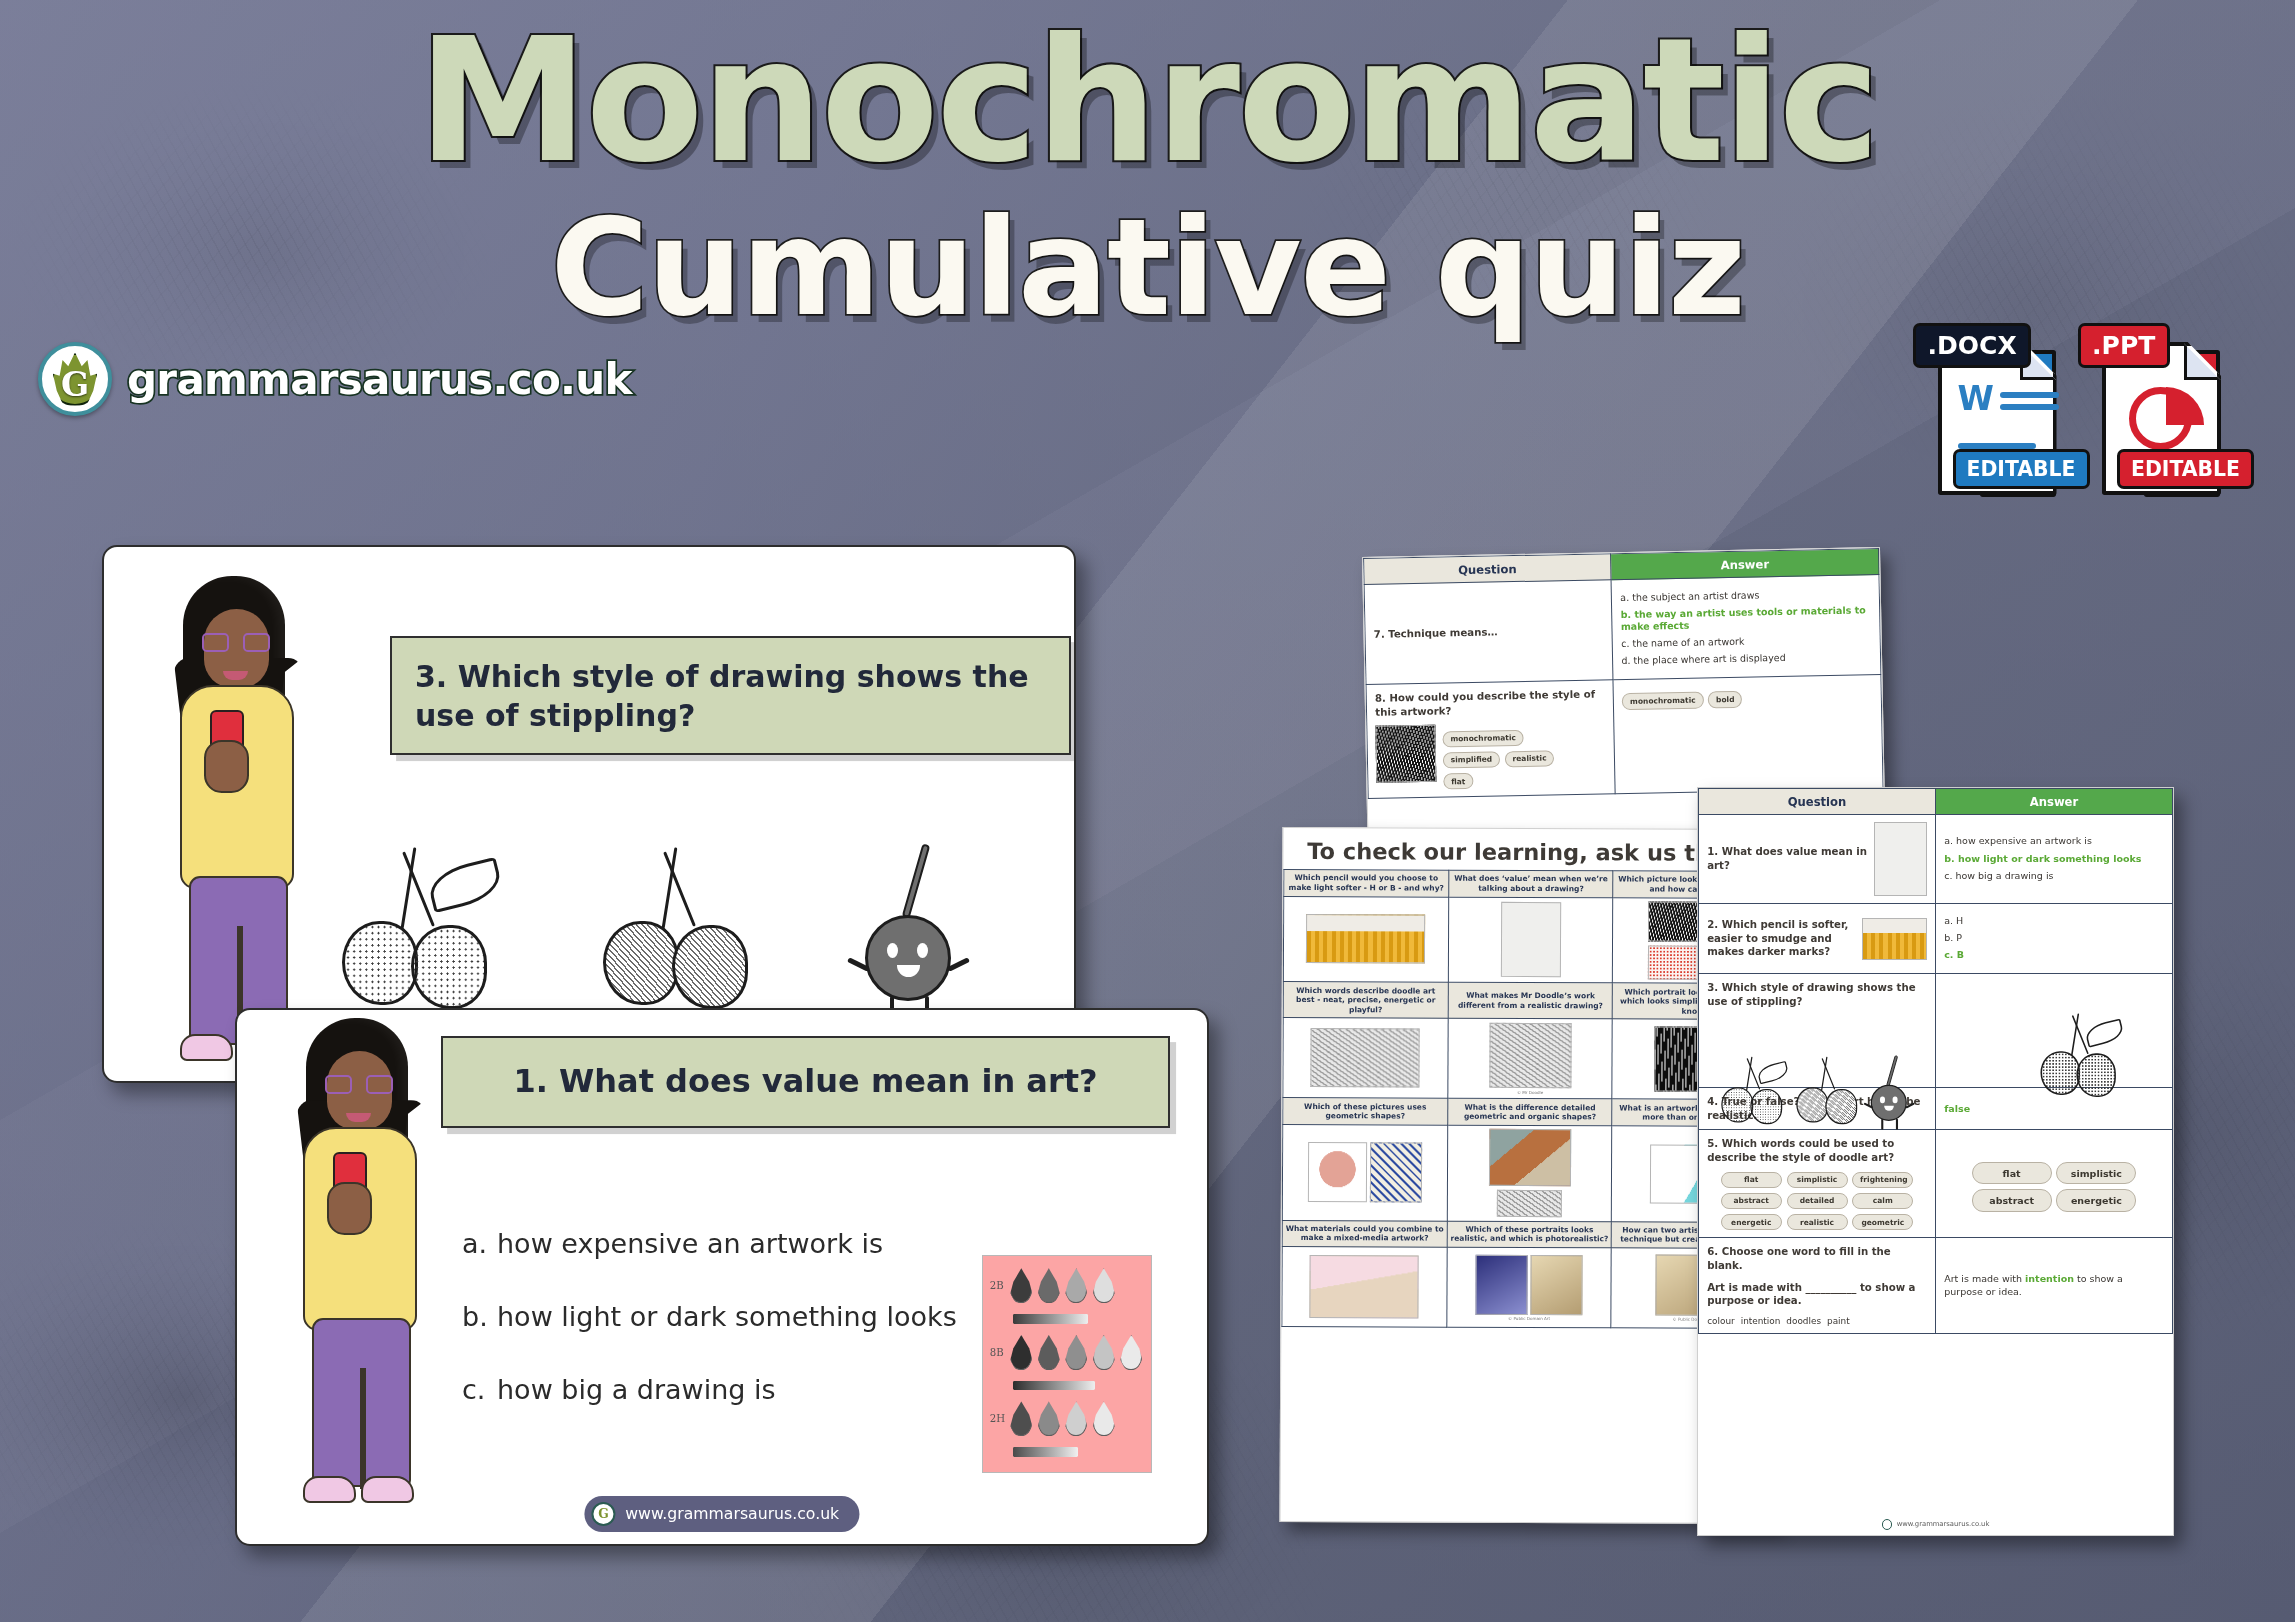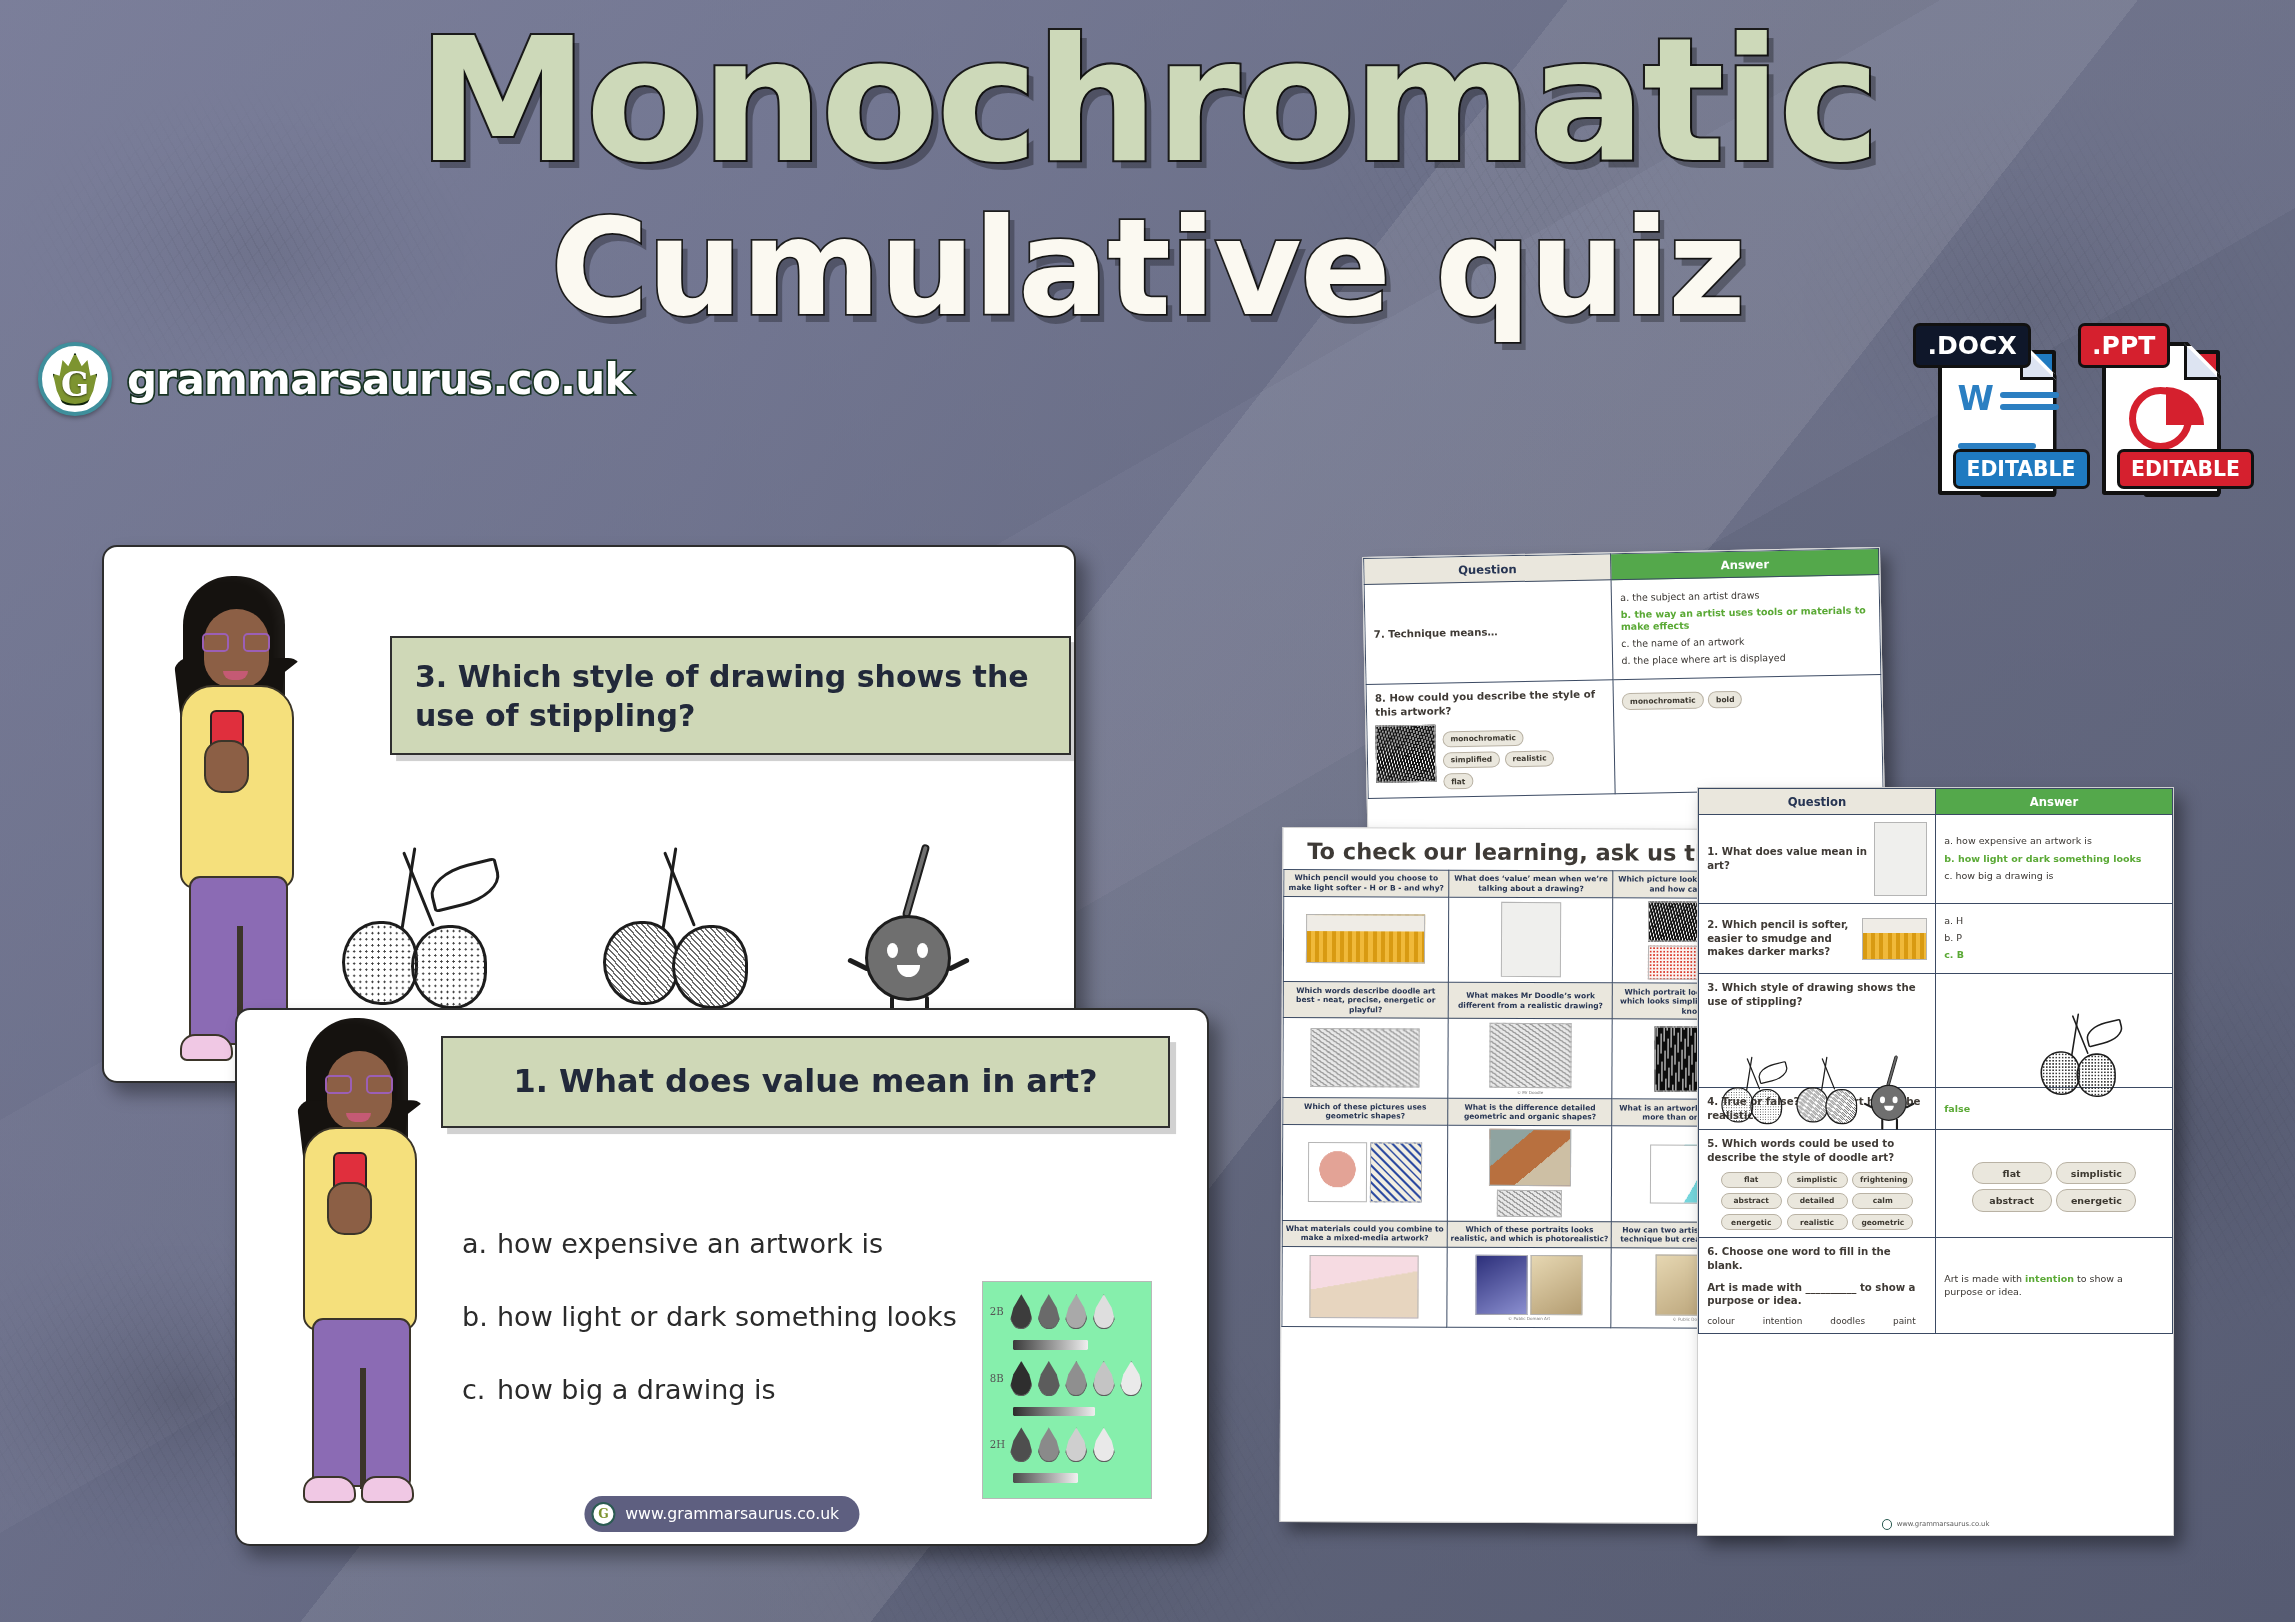--- a/index.html
+++ b/index.html
@@ -261,22 +261,22 @@
   
   .answers { position: absolute; left: 225px; top: 218px; width: 559px; }
   .answers li {
     list-style: none;
     font-family: "DejaVu Sans", sans-serif;
     font-size: 27px; color: #2b2b2b; margin-bottom: 42px;
     white-space: nowrap;
   }
   .answers li .k { display: inline-block; width: 35px; }
   .value-chart {
-    position: absolute; right: 55px; bottom: 45px; width: 170px; height: 218px;
-    background: #86efac; border: 1.4px solid #b8b8b8;
+    position: absolute; right: 55px; bottom: 71px; width: 170px; height: 218px;
+    background: #fca5a5; border: 1.4px solid #b8b8b8;
     display: flex; flex-direction: column; justify-content: space-around; padding: 8.2px 6.8px;
   }
   .vc-row { display: flex; align-items: center; gap: 5.5px; }
   .vc-row .lbl { font-family: "DejaVu Serif", serif; font-size: 10.2px; color: #555; width: 15px; }
   .vc-drop { width: 22px; height: 35px; border: 0.7px solid #5d5d5d; border-radius: 50% 50% 50% 50% / 66% 66% 36% 36%;
       clip-path: polygon(50% 0, 86% 38%, 100% 72%, 76% 100%, 24% 100%, 0 72%, 14% 38%); }
   .vc-smudge { height: 9.5px; margin: 2.7px 0 2.7px 23px; border-radius: 1.4px; }
 
   .slide-footer {
     position: absolute; left: 50%; transform: translateX(-50%); bottom: 12.3px;
@@ -769,21 +769,21 @@
             <span class="chip lg" style="width:80px;text-align:center">abstract</span>
             <span class="chip lg" style="width:80px;text-align:center">energetic</span>
           </div>
         </td>
       </tr>
 
       <tr>
         <td>
           <div class="qnum">6. Choose one word to fill in the blank.</div>
           <div class="qnum" style="margin-top:8.2px">Art is made with __________ to show a purpose or idea.</div>
-          <div style="display:flex;gap:28px;margin-top:8.2px;font-size:8.9px;color:#3a3632">
+          <div style="display:flex;gap:6px;margin-top:8.2px;font-size:8.9px;color:#3a3632">
             <span>colour</span>
             <span>intention</span>
             <span>doodles</span>
             <span>paint</span>
           </div>
         </td>
         <td>
           <div class="opt"><span>Art is made with </span><b style="color:#5aa935">intention</b><span> to show a purpose or idea.</span></div>
         </td>
       </tr>

